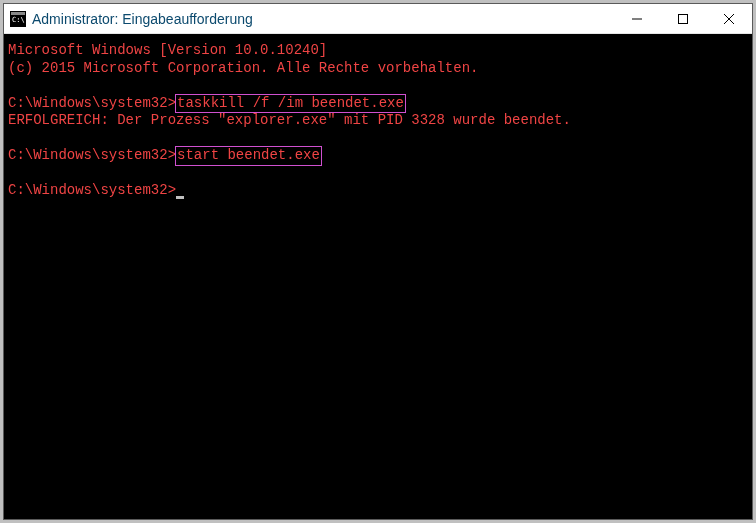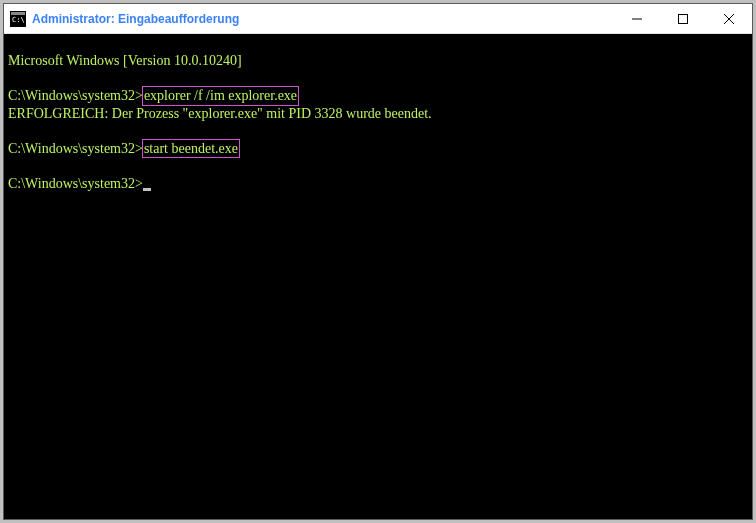--- a/index.html
+++ b/index.html
@@ -36,24 +36,23 @@
       margin-right: 6px;
       display: flex;
       align-items: center;
       justify-content: center;
     }
     .titlebar-icon svg {
       width: 16px;
       height: 16px;
     }
     .titlebar-text {
-      font-size: 12px;
-      color: #3b82f6;
+      font-size: 14px;
+      color: #0c4a6e;
       flex: 1;
-      font-weight: bold;
     }
     .window-controls {
       display: flex;
       height: 100%;
     }
     .window-control {
       width: 46px;
       height: 100%;
       display: flex;
       align-items: center;
@@ -61,25 +60,25 @@
       background: white;
       cursor: pointer;
     }
     .window-control svg {
       width: 10px;
       height: 10px;
     }
     .terminal {
       flex: 1;
       background: #000;
-      color: #bef264;
-      font-family: Liberation Serif, serif;
+      color: #ef4444;
+      font-family: Liberation Mono, monospace;
       font-size: 14px;
       line-height: 1.25;
-      padding: 18px 4px;
+      padding: 8px 4px;
       overflow: hidden;
     }
     .terminal-line {
       white-space: pre;
     }
     .highlight {
       border: 1px solid #d050d0;
       display: inline-block;
       padding: 0 1px;
       margin: -1px;
@@ -123,21 +122,22 @@
       <div class="window-control close">
         <svg viewBox="0 0 10 10">
             <line x1="0" y1="0" x2="10" y2="10" stroke="#000" stroke-width="1"></line>
             <line x1="10" y1="0" x2="0" y2="10" stroke="#000" stroke-width="1"></line>
           </svg>
       </div>
     </div>
   </div>
   <div class="terminal">
     <div class="terminal-line">Microsoft Windows [Version 10.0.10240]</div>
+    <div class="terminal-line">(c) 2015 Microsoft Corporation. Alle Rechte vorbehalten.</div>
     <div class="terminal-line">&nbsp;</div>
-    <div class="terminal-line"><span class="inline">C:\Windows\system32&gt;</span><span class="highlight"><span>explorer /f /im explorer.exe</span></span></div>
+    <div class="terminal-line"><span class="inline">C:\Windows\system32&gt;</span><span class="highlight"><span>taskkill /f /im beendet.exe</span></span></div>
     <div class="terminal-line">ERFOLGREICH: Der Prozess "explorer.exe" mit PID 3328 wurde beendet.</div>
     <div class="terminal-line">&nbsp;</div>
     <div class="terminal-line"><span class="inline">C:\Windows\system32&gt;</span><span class="highlight"><span>start beendet.exe</span></span></div>
     <div class="terminal-line">&nbsp;</div>
     <div class="terminal-line"><span class="inline">C:\Windows\system32&gt;</span><span class="cursor"></span></div>
   </div>
 </div>
 
 </body></html>

